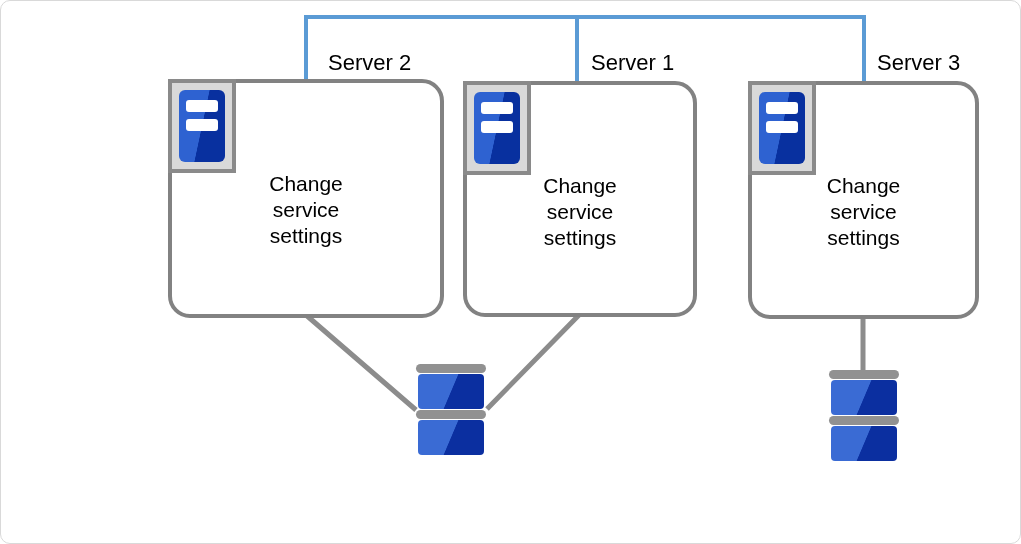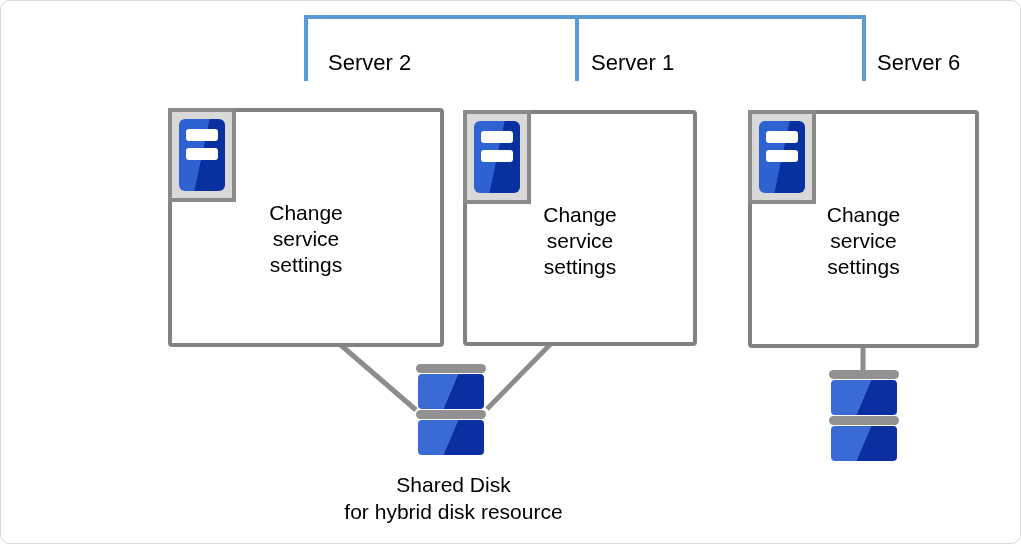--- a/index.html
+++ b/index.html
@@ -35,22 +35,21 @@
   .server-label{
     position:absolute;
     font-size:22px;line-height:1;
     white-space:nowrap;
   }
   .server-box{
     position:absolute;
     box-sizing:border-box;
     background:#fff;
     border:4px solid var(--box-border-gray);
-    border-radius:4px;
-    margin-top:29px;
+    border-radius:22px;
   }
   .icon-frame{
     position:absolute;left:-4px;top:-4px;
     width:60px;height:86px;
     background:var(--icon-frame-fill);
     border:4px solid var(--icon-frame-border);
   }
   .tower{
     position:absolute;left:50%;top:7px;transform:translateX(-50%);
     width:46px;height:72px;border-radius:6px;
@@ -92,21 +91,21 @@
 
 <div class="canvas">
 
   <svg class="connectors" viewBox="0 0 1021 544" aria-hidden="true">
     <path class="net-line" d="M305,80 L305,16 L863,16 L863,80 M576,16 L576,80"></path>
     <path class="disk-line" d="M305,314 L415,409 M578,314 L486,408 M862,316 L862,372"></path>
   </svg>
 
   <div class="server-label" style="left:327px;top:51px">Server 2</div>
   <div class="server-label" style="left:590px;top:51px">Server 1</div>
-  <div class="server-label" style="left:876px;top:51px">Server 6</div>
+  <div class="server-label" style="left:876px;top:51px">Server 3</div>
 
   <div class="server-box" style="left:167px;top:78px;width:276px;height:239px">
     <div class="icon-frame">
       <div class="tower">
         <div class="slot s1"></div>
         <div class="slot s2"></div>
       </div>
     </div>
     <div class="box-text">Change
 service
@@ -144,16 +143,14 @@
     <div class="platter p2"></div>
   </div>
 
   <div class="disk" style="left:828px;top:369px">
     <div class="cap top"></div>
     <div class="platter p1"></div>
     <div class="cap mid"></div>
     <div class="platter p2"></div>
   </div>
 
-  <div class="caption" style="left:320px;top:470px;width:265px">Shared Disk
-for hybrid disk resource</div>
 
 </div>
 
 </body></html>

